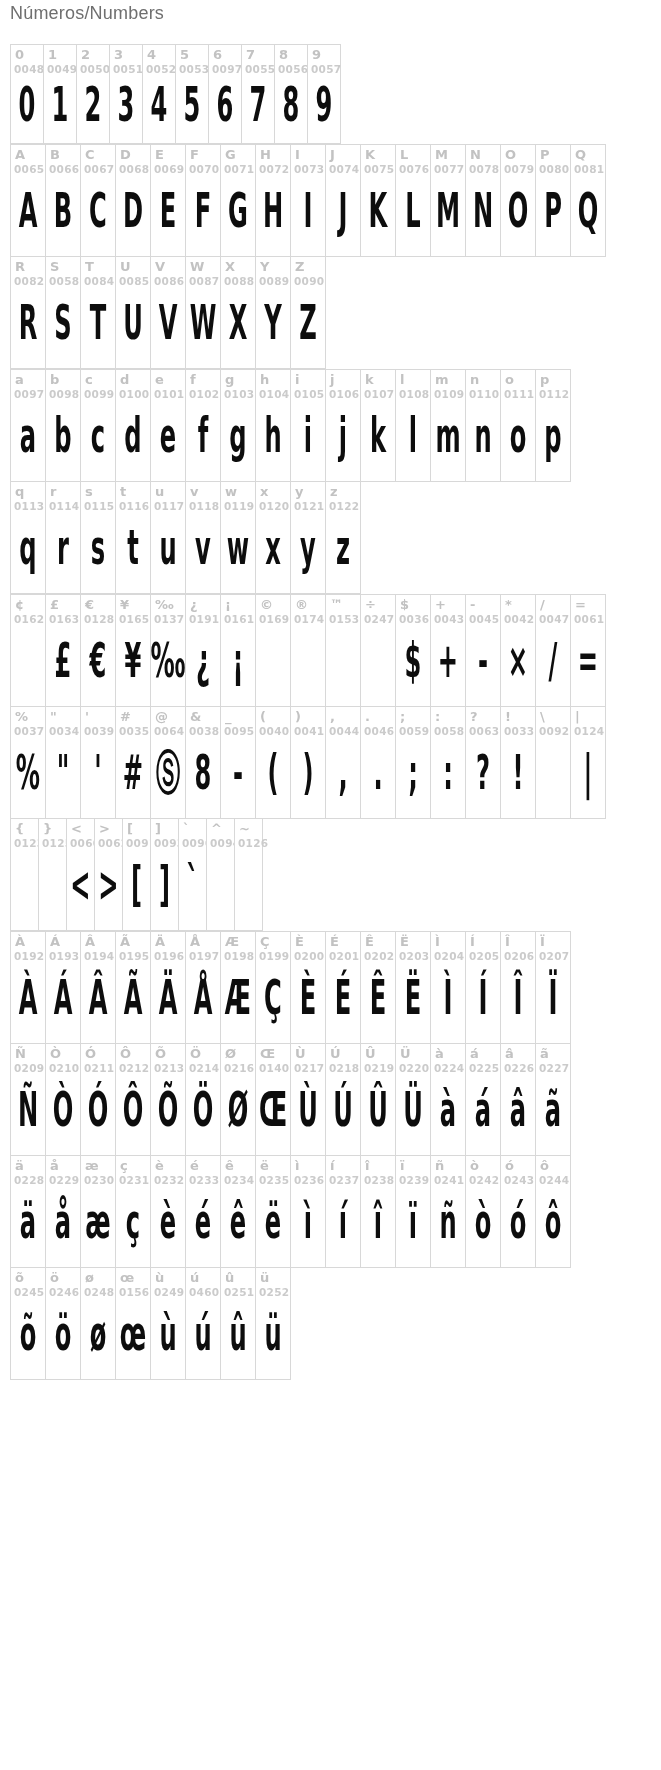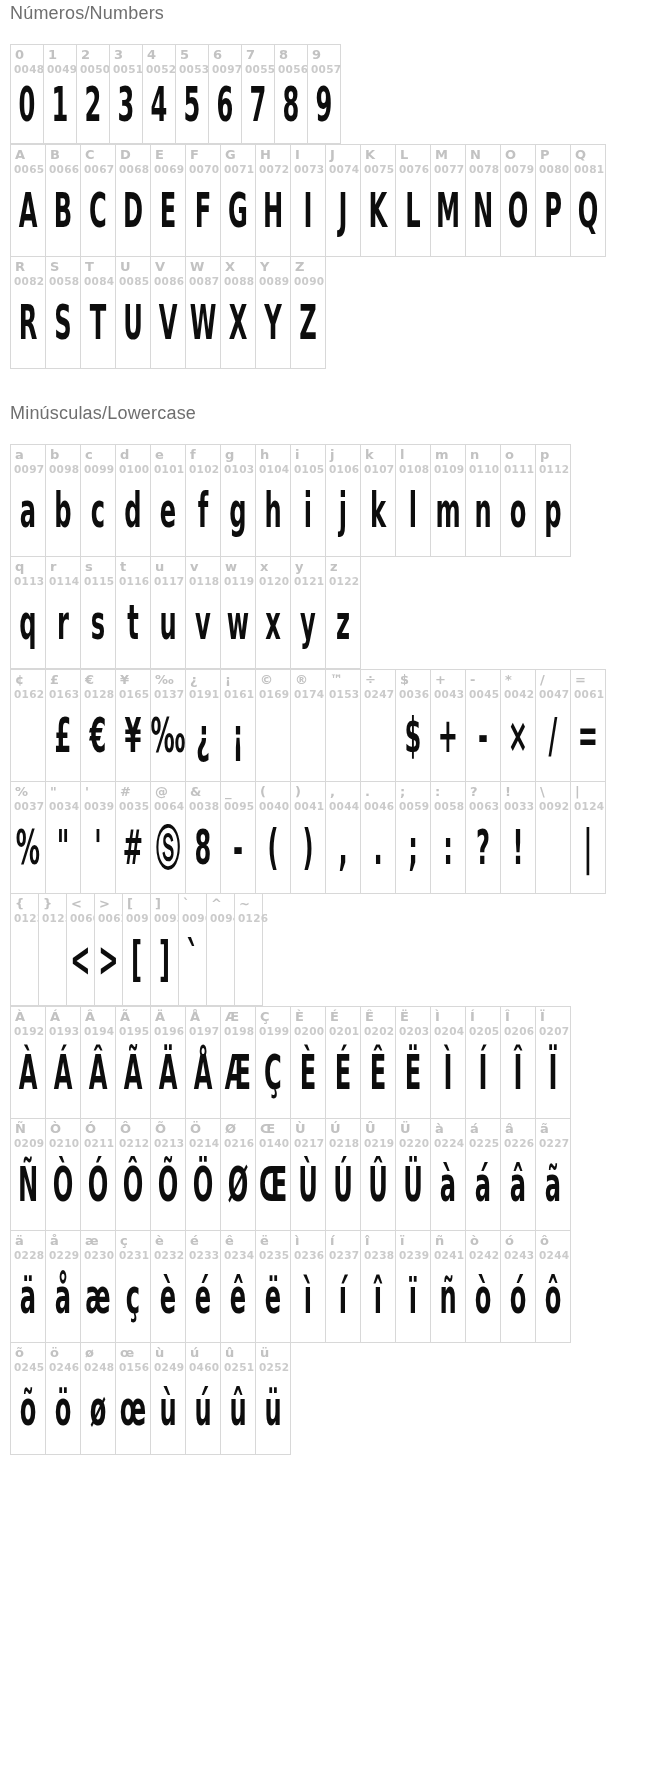--- a/index.html
+++ b/index.html
@@ -230,21 +230,20 @@
           <div class="char-glyph" data-name="char-glyph">Y</div>
         </div>
         <div class="char-cell" data-name="char-cell-0090">
           <div class="char-label" data-name="char-label">Z</div>
           <div class="char-code" data-name="char-code">0090</div>
           <div class="char-glyph" data-name="char-glyph">Z</div>
         </div>
       </div>
     </section>
     <section class="charmap-section" data-name="section-lowercase">
-      <h2 class="section-title" data-name="section-title-lowercase">Minúsculas/Lowercase</h2>
       <div class="char-row" data-name="char-row">
         <div class="char-cell" data-name="char-cell-0097">
           <div class="char-label" data-name="char-label">a</div>
           <div class="char-code" data-name="char-code">0097</div>
           <div class="char-glyph" data-name="char-glyph">a</div>
         </div>
         <div class="char-cell" data-name="char-cell-0098">
           <div class="char-label" data-name="char-label">b</div>
           <div class="char-code" data-name="char-code">0098</div>
           <div class="char-glyph" data-name="char-glyph">b</div>

